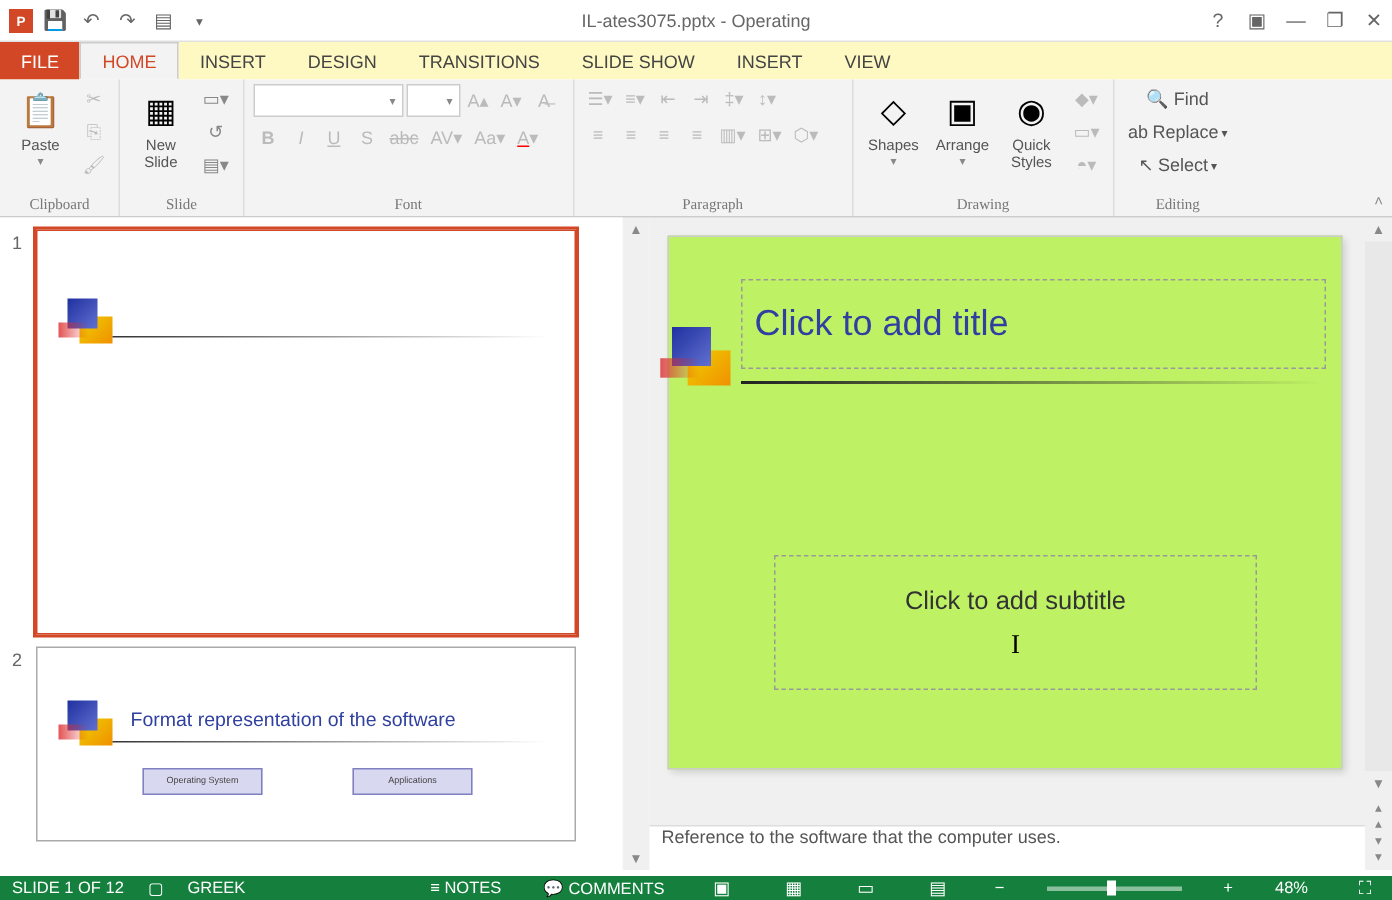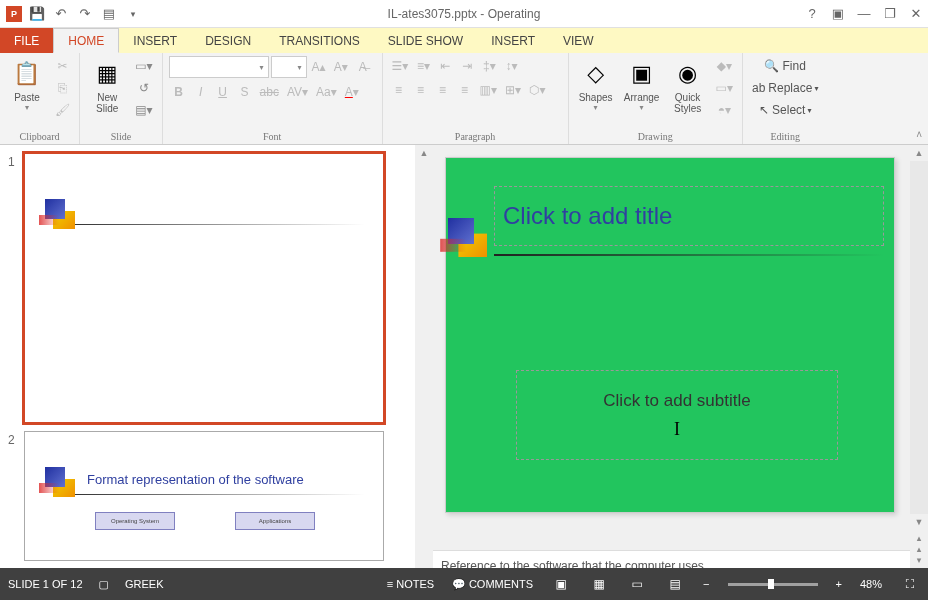--- a/index.html
+++ b/index.html
@@ -55,35 +55,35 @@
 .mini-box { width: 80px; height: 18px; border: 1px solid #8080c0; background: #d8d8f0; font-size: 6px; display: flex; align-items: center; justify-content: center; color: #444; }
 
 .editor { flex: 1; background: #f0f0f0; display: flex; }
 .slide-area { flex: 1; padding: 12px; position: relative; }
 .scroll-side { width: 18px; background: #f0f0f0; display: flex; flex-direction: column; }
 .scroll-side .arrow { height: 16px; color: #888; font-size: 9px; display: flex; align-items: center; justify-content: center; cursor: pointer; }
 .scroll-side .track { flex: 1; background: #e8e8e8; }
 .nav-arrows { display: flex; flex-direction: column; gap: 2px; padding: 4px 0; align-items: center; }
 .nav-arrows span { font-size: 9px; color: #888; cursor: pointer; line-height: 9px; }
 
-.big-slide { width: 450px; height: 356px; background: #22c55e; border: 1px solid #ccc; box-shadow: 2px 2px 5px rgba(0,0,0,0.15); position: relative; }
+.big-slide { width: 450px; height: 356px; background: #bef264; border: 1px solid #ccc; box-shadow: 2px 2px 5px rgba(0,0,0,0.15); position: relative; }
 .placeholder { position: absolute; border: 1px dashed #999; display: flex; align-items: center; justify-content: center; }
 .ph-title { left: 48px; top: 28px; width: 390px; height: 60px; justify-content: flex-start; padding-left: 8px; }
 .ph-title-text { font-size: 24px; color: #3040a0; }
 .ph-sub { left: 70px; top: 212px; width: 322px; height: 90px; flex-direction: column; }
 .ph-sub-text { font-size: 17px; color: #333; }
 .cursor-i { font-family: serif; font-size: 18px; color: #000; margin-top: 8px; }
 .slide-accent { position: absolute; left: 2px; top: 60px; }
 .slide-line { position: absolute; left: 48px; top: 96px; width: 390px; height: 2px; background: linear-gradient(90deg, #222, rgba(0,0,0,0)); }
 
-.notes-bar { position: absolute; bottom: 0; left: 0; right: 0; height: 30px; background: #fff; border-top: 1px solid #ddd; display: flex; align-items: center; padding-left: 8px; font-size: 12px; color: #555; }
-
-
-.statusbar { height: 16px; background: #404040; color: #fff; display: flex; align-items: center; font-size: 11px; padding: 16px 8px; gap: 16px; position: absolute; bottom: 0; left: 0; right: 0; }
-.statusbar .right { margin-left: auto; display: flex; align-items: center; gap: 18px; }
+.notes-bar { position: absolute; bottom: 0; left: 0; right: 0; height: 30px; background: #fff; border-top: 1px solid #ddd; display: flex; align-items: flex-start; padding-left: 8px; font-size: 12px; color: #555; }
+
+
+.statusbar { height: 16px; background: #15803d; color: #fff; display: flex; align-items: center; font-size: 11px; padding: 0 8px; gap: 16px; position: absolute; bottom: 0; left: 0; right: 0; }
+.statusbar .right { margin-left: auto; display: flex; align-items: center; gap: 28px; }
 .view-btn { width: 20px; height: 14px; display: flex; align-items: center; justify-content: center; cursor: pointer; font-size: 12px; }
 .zoom-slider { width: 90px; height: 3px; background: rgba(255,255,255,0.5); position: relative; }
 .zoom-slider .handle { position: absolute; width: 6px; height: 10px; background: #fff; top: -4px; left: 40px; }
 </style>
 </head>
 <body>
 
 <div class="titlebar">
   <div class="qat">
     <div class="app-icon">P</div>

